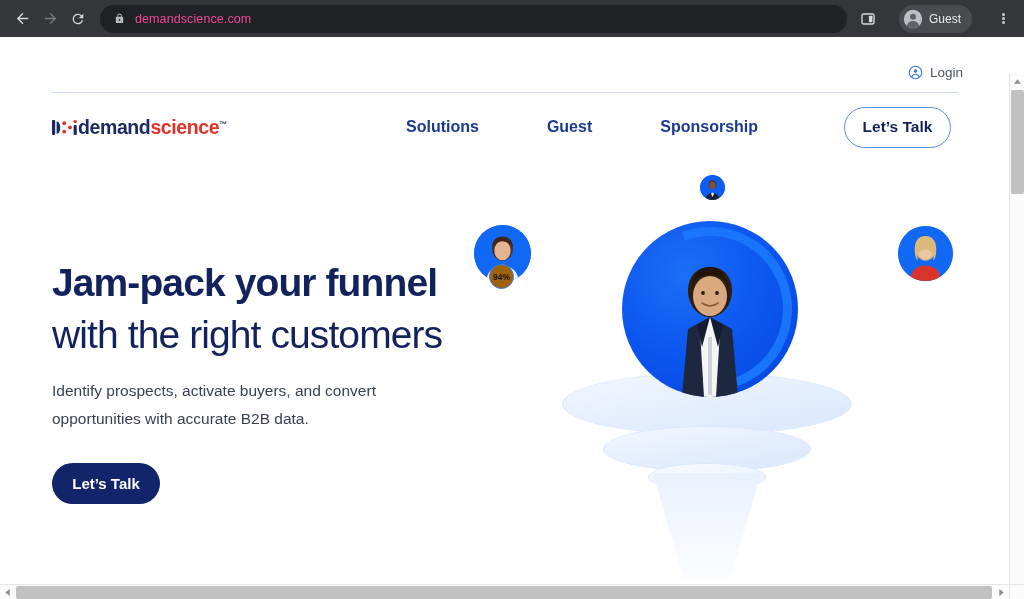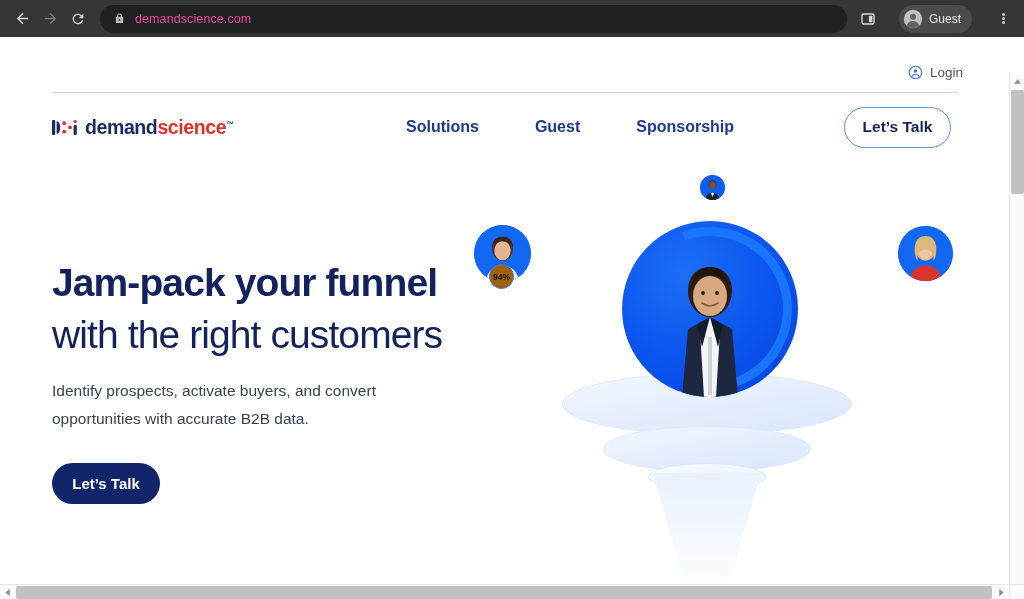--- a/index.html
+++ b/index.html
@@ -63,29 +63,29 @@
   .header-divider{
     position:absolute; left:46px; top:55px; width:906px; height:1px;
     background:#c9dcfb;
   }
 
   
   .site-header{
     position:absolute; left:0; top:56px; width:1003px; height:68px;
     display:flex; align-items:center;
   }
-  .logo{ position:absolute; left:46px; display:flex; align-items:center; gap:7px; }
+  .logo{ position:absolute; left:46px; display:flex; align-items:center; }
   .logo-mark{ display:block; }
   .logo-text{ font-size:19.5px; font-weight:bold; letter-spacing:-.4px; white-space:nowrap; }
   .logo-demand{ color:#1b2a63; }
   .logo-science{ color:#e03127; }
   .logo-tm{ color:#1b2a63; font-size:8px; vertical-align:super; }
 
   .main-nav{
-    position:absolute; left:372px; display:flex; gap:0;
+    position:absolute; left:372px; display:flex; gap:12px;
   }
   .nav-item{
     color:#1b3a8f; font-size:16px; font-weight:bold; white-space:nowrap;
     padding:0 28px;
   }
   .cta-outline{
     position:absolute; left:838px; width:107px; height:41px;
     border:1.4px solid #5b8cf0; border-radius:21px;
     display:flex; align-items:center; justify-content:center;
     color:#12225c; font-size:15.5px; font-weight:bold; white-space:nowrap;

